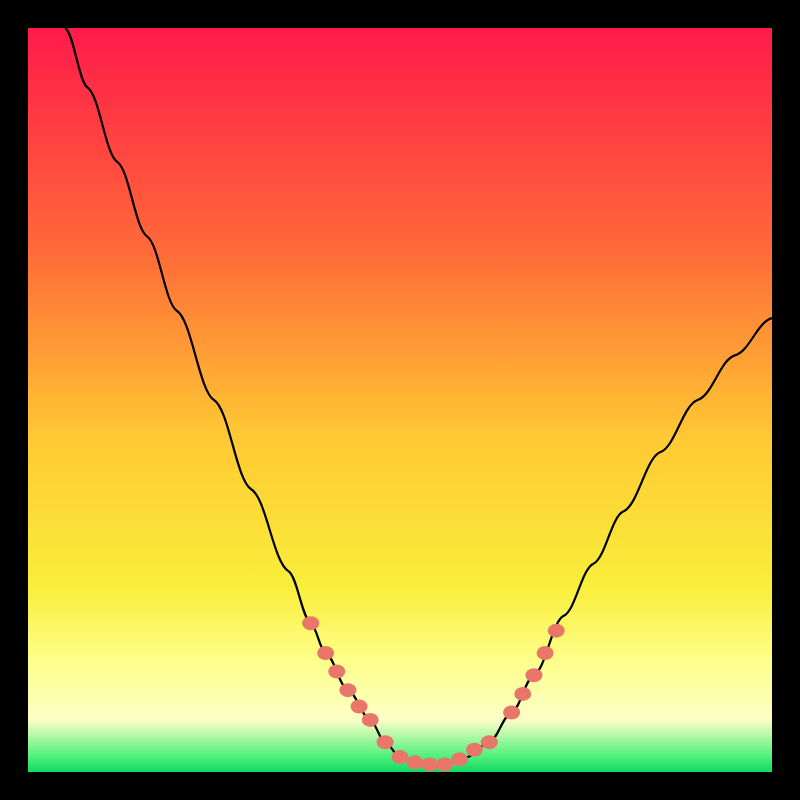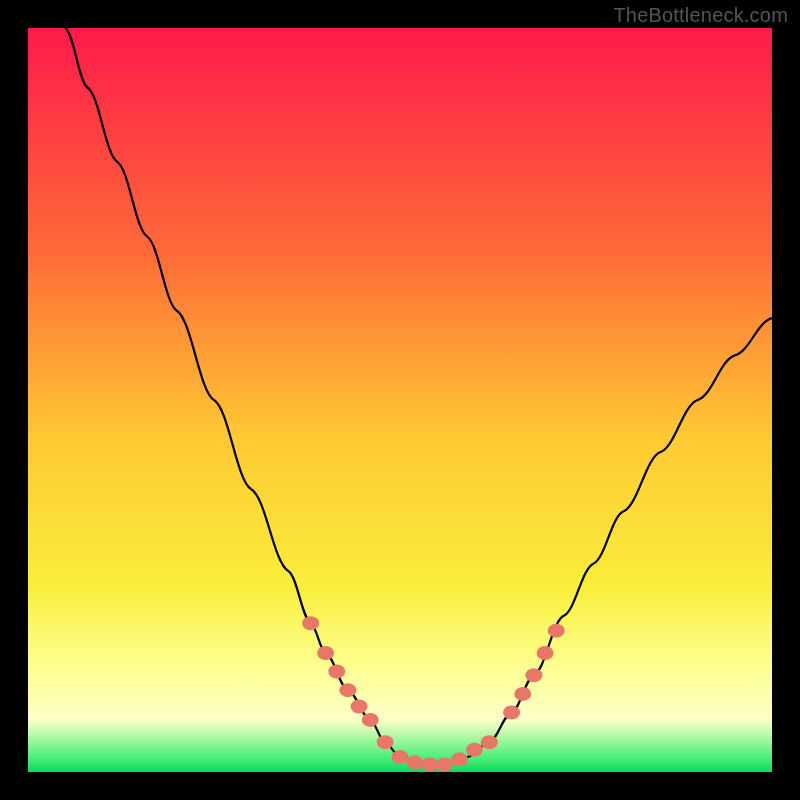--- a/index.html
+++ b/index.html
@@ -24,21 +24,20 @@
     letter-spacing: 0.2px;
   }
   svg {
     display: block;
   }
 </style>
 </head>
 <body>
 
 <div class="container">
-  <div class="watermark">TheBottleneck.com</div>
   <svg id="chart-svg" width="800" height="800" viewBox="0 0 800 800">
     <defs>
       <linearGradient id="bg-grad" x1="0" y1="0" x2="0" y2="1">
           <stop offset="0%" stop-color="#ff1a4a"></stop>
           <stop offset="30%" stop-color="#ff6a38"></stop>
           <stop offset="55.00000000000001%" stop-color="#ffc933"></stop>
           <stop offset="75%" stop-color="#f9ee3a"></stop>
           <stop offset="85%" stop-color="#feff8a"></stop>
           <stop offset="93%" stop-color="#fcffc7"></stop>
           <stop offset="98%" stop-color="#4df07a"></stop>

